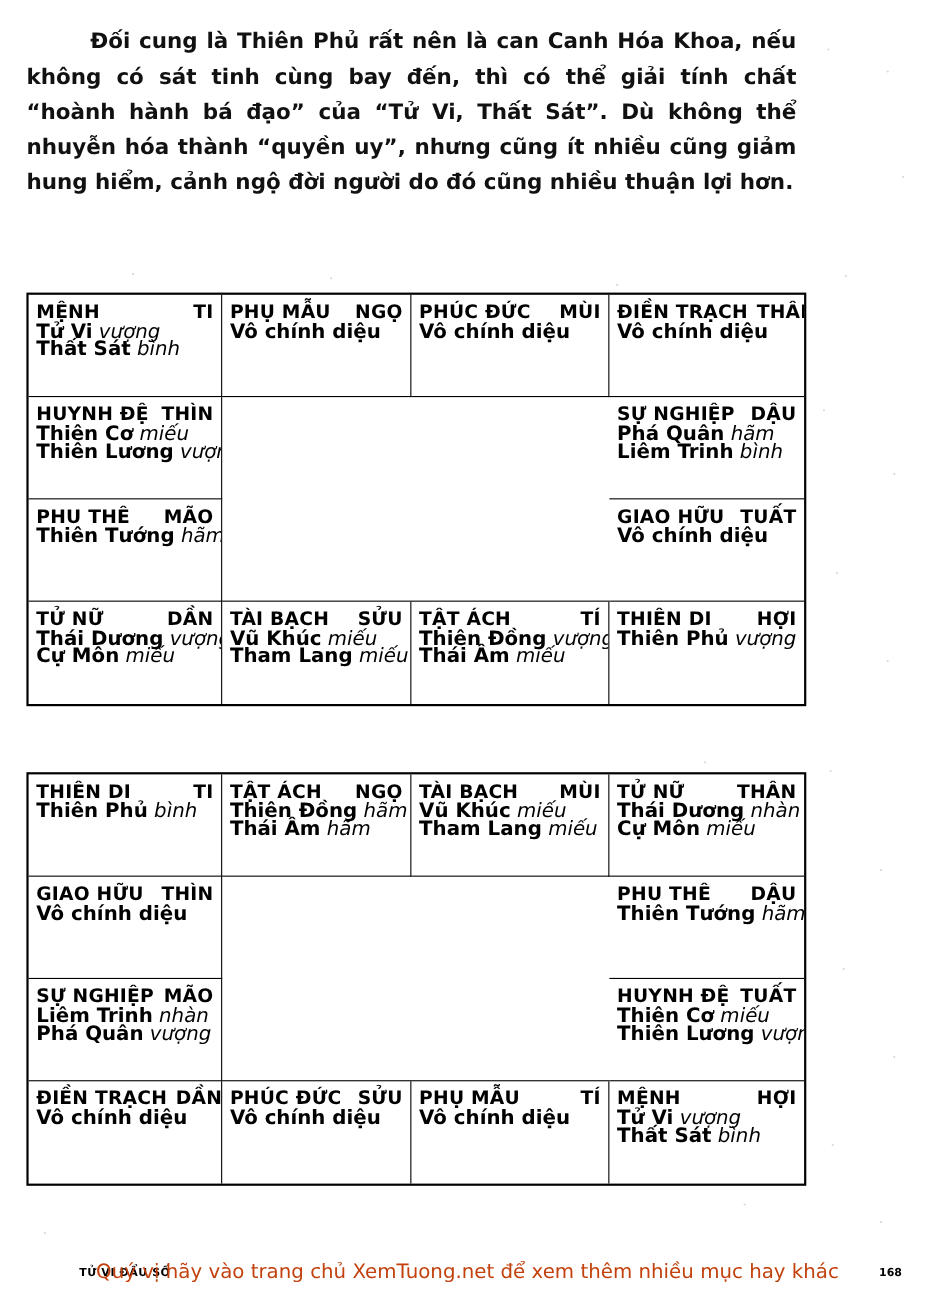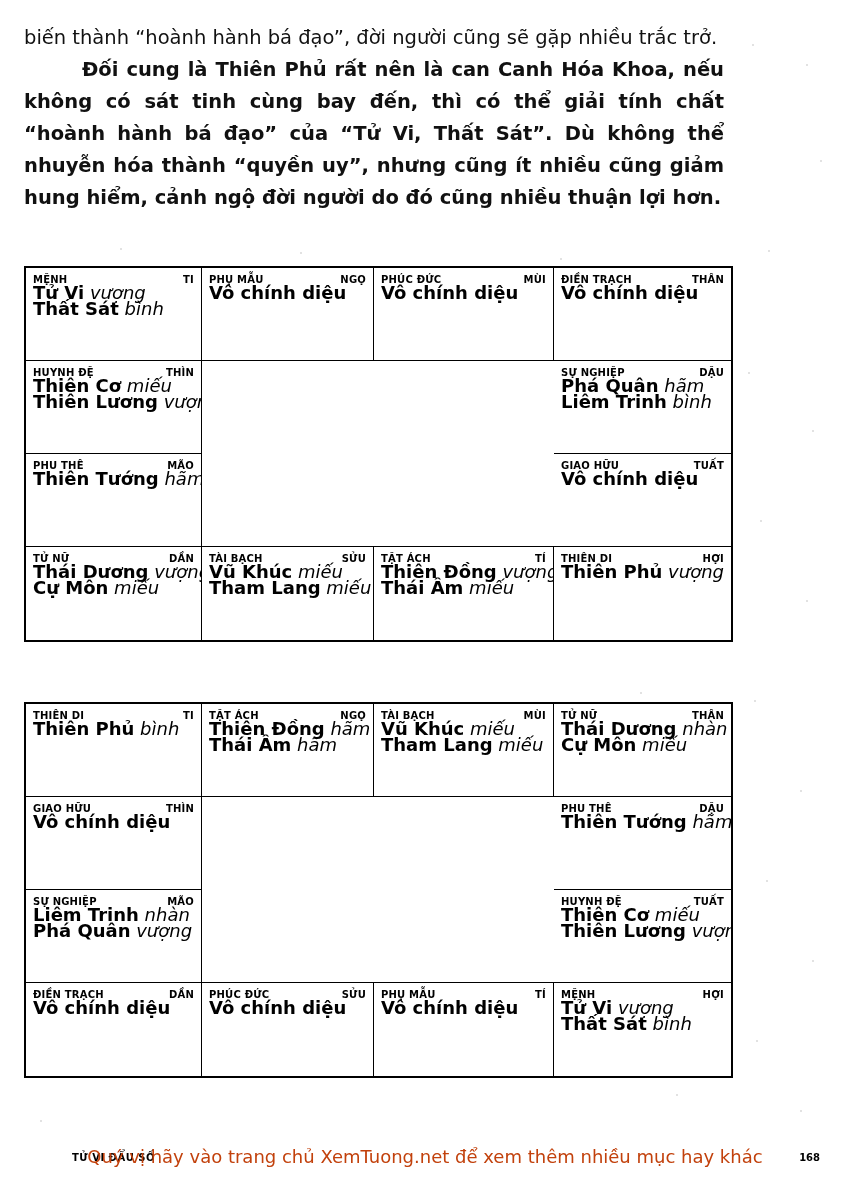--- a/index.html
+++ b/index.html
@@ -55,21 +55,21 @@
     overflow: hidden;
   }
   .cell.no-r { border-right: none; }
   .cell.no-b { border-bottom: none; }
 
   .cell-head {
     display: flex;
     justify-content: space-between;
     align-items: flex-end;
     font-weight: bold;
-    font-size: 10px;
+    font-size: 17px;
     letter-spacing: .2px;
     white-space: nowrap;
   }
   .cell-head .palace { text-transform: uppercase; }
   .cell-head .branch { text-transform: uppercase; padding-left: 8px; }
   .star {
     font-size: 18px;
     font-weight: bold;
     line-height: 16px;
     white-space: nowrap;
@@ -142,21 +142,20 @@
     border-radius: 50%;
     opacity: .55;
   }
 </style>
 </head>
 <body>
 
 <div class="page">
 
   <div class="prose">
-    <p>biến thành “hoành hành bá đạo”, đời người cũng sẽ gặp nhiều trắc trở.</p>
     <p class="indent">Đối cung là Thiên Phủ rất nên là can Canh Hóa Khoa, nếu không có sát tinh cùng bay đến, thì có thể giải tính chất “hoành hành bá đạo” của “Tử Vi, Thất Sát”. Dù không thể nhuyễn hóa thành “quyền uy”, nhưng cũng ít nhiều cũng giảm hung hiểm, cảnh ngộ đời người do đó cũng nhiều thuận lợi hơn.</p>
   </div>
 
   <div class="chart" id="chart1">
       <div class="cell no-r" style="left: 176px; top: 93px; width: 352px; height: 186px;"></div>
       <div class="cell" style="left: 0px; top: 0px; width: 176px; height: 93px;">
         <div class="cell-head">
           <span class="palace">MỆNH</span>
           <span class="branch">TI</span>
         </div>

